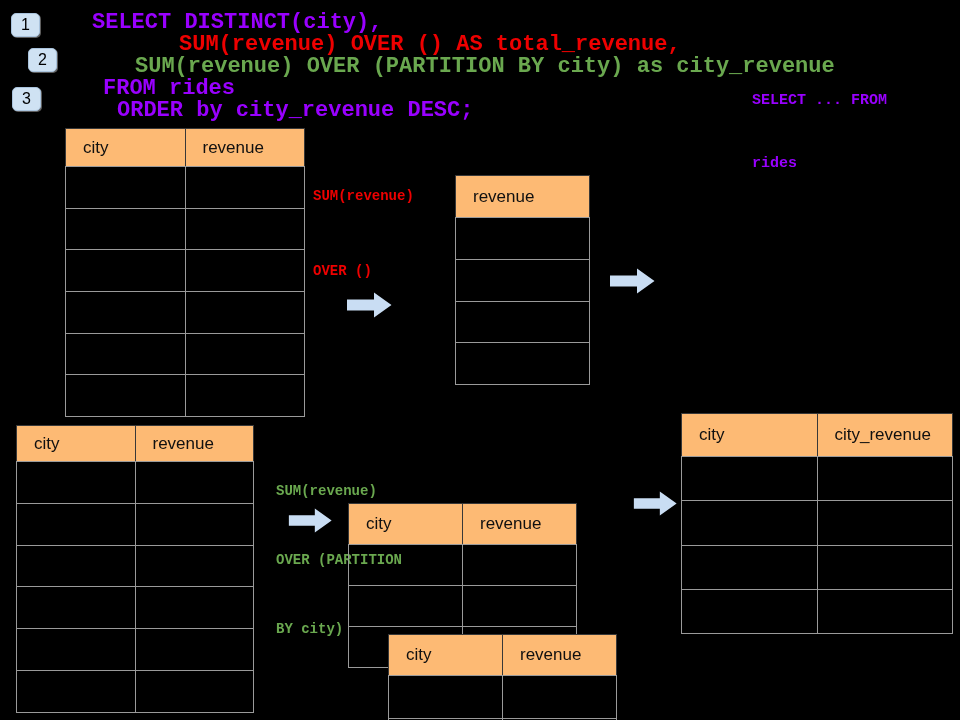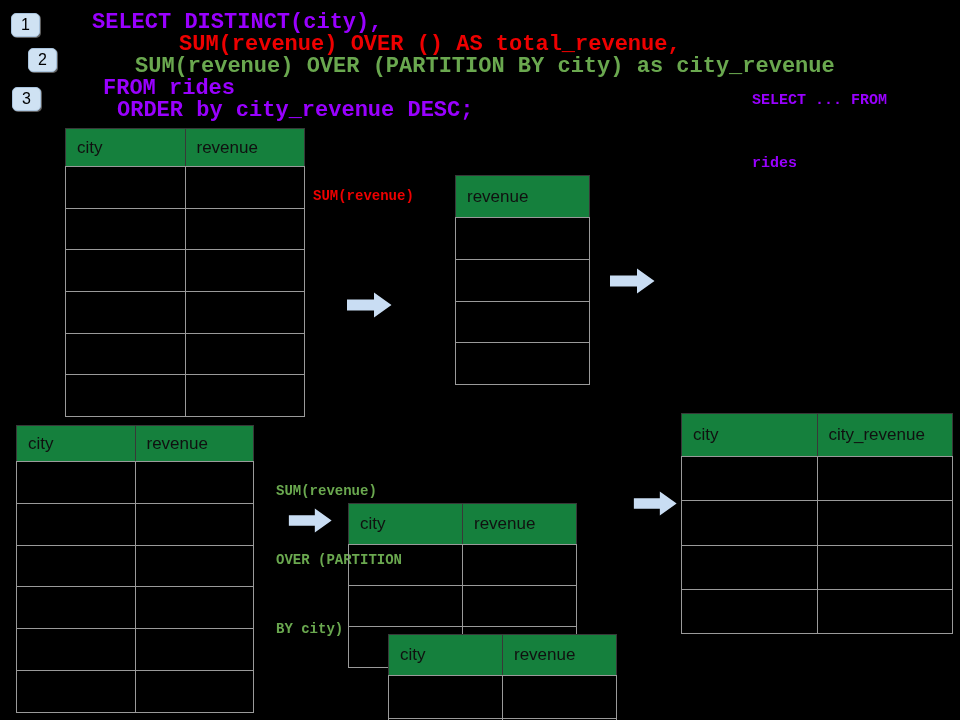--- a/index.html
+++ b/index.html
@@ -24,22 +24,22 @@
          display:flex;align-items:center;justify-content:center;
          color:#000;font-size:16px;box-shadow:1px 1px 0 rgba(110,110,110,.85);}
 
   
   .annot{position:absolute;white-space:pre;font-family:"Liberation Mono",monospace;
          font-weight:bold;font-size:14px;}
 
   
   .dtable{position:absolute;display:flex;flex-direction:column;box-sizing:border-box;}
   .thead{display:flex;flex:none;}
-  .th{box-sizing:border-box;flex:1;background:#15803d;border:1px solid #383838;
-      display:flex;align-items:center;padding-left:11px;
+  .th{box-sizing:border-box;flex:1;background:#fdba74;border:1px solid #383838;
+      display:flex;align-items:center;padding-left:17px;
       font-size:17px;color:#101010;}
   .th + .th{margin-left:-1px;}
   .tbody{display:flex;flex-direction:column;flex:1;min-height:0;}
   .trow{display:flex;flex:1;margin-top:-1px;}
   .td{box-sizing:border-box;flex:1;border:1px solid #9a9a9a;background:transparent;}
   .td + .td{margin-left:-1px;}
 
   
   .arrow{position:absolute;width:45px;height:26px;}
   .arrow svg{display:block;width:100%;height:100%;}
@@ -65,20 +65,21 @@
   <div class="sql-line c-purple" style="left:103px;top:78px;">FROM rides</div>
   <div class="sql-line c-purple" style="left:117px;top:100px;">ORDER by city_revenue DESC;</div>
 
   <div class="side-note">
     <div>SELECT ... FROM</div>
     <div>rides</div>
   </div>
 
   <div class="annot c-red" style="left:313px;top:134px;line-height:25px;">
     <div>SUM(revenue)</div>
+    <div>OVER ()</div>
   </div>
 
   <div class="annot c-green" style="left:276px;top:434px;line-height:23px;">
     <div>SUM(revenue)</div>
     <div>OVER (PARTITION</div>
     <div>BY city)</div>
   </div>
 
   <div class="dtable" style="left:65px;top:128px;width:240px;height:289px;">
     <div class="thead" style="height:39px;">

